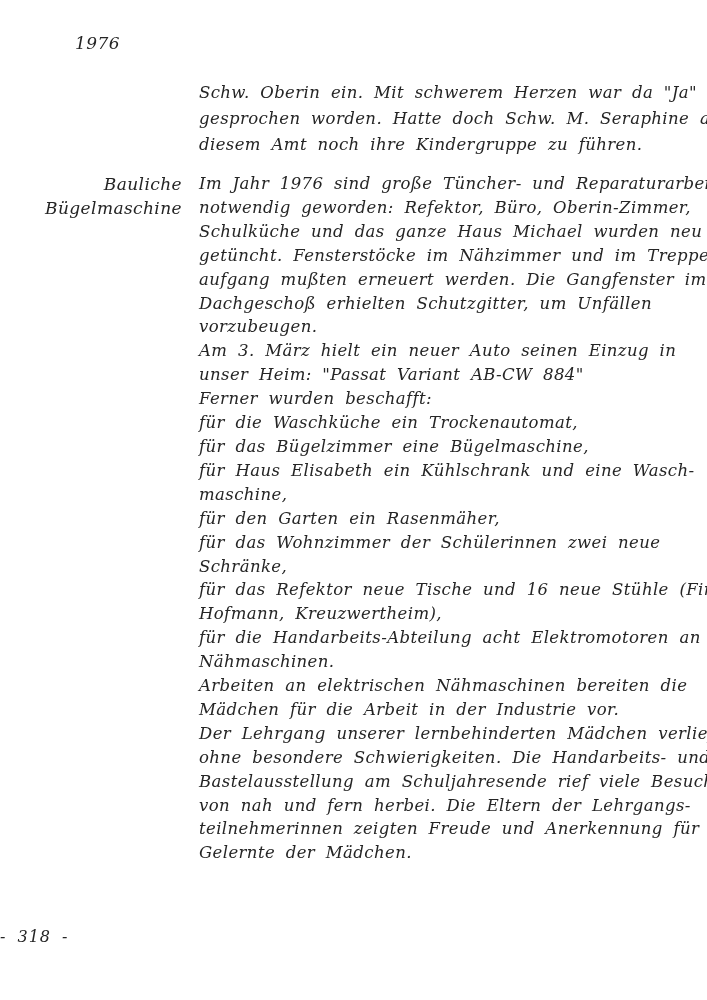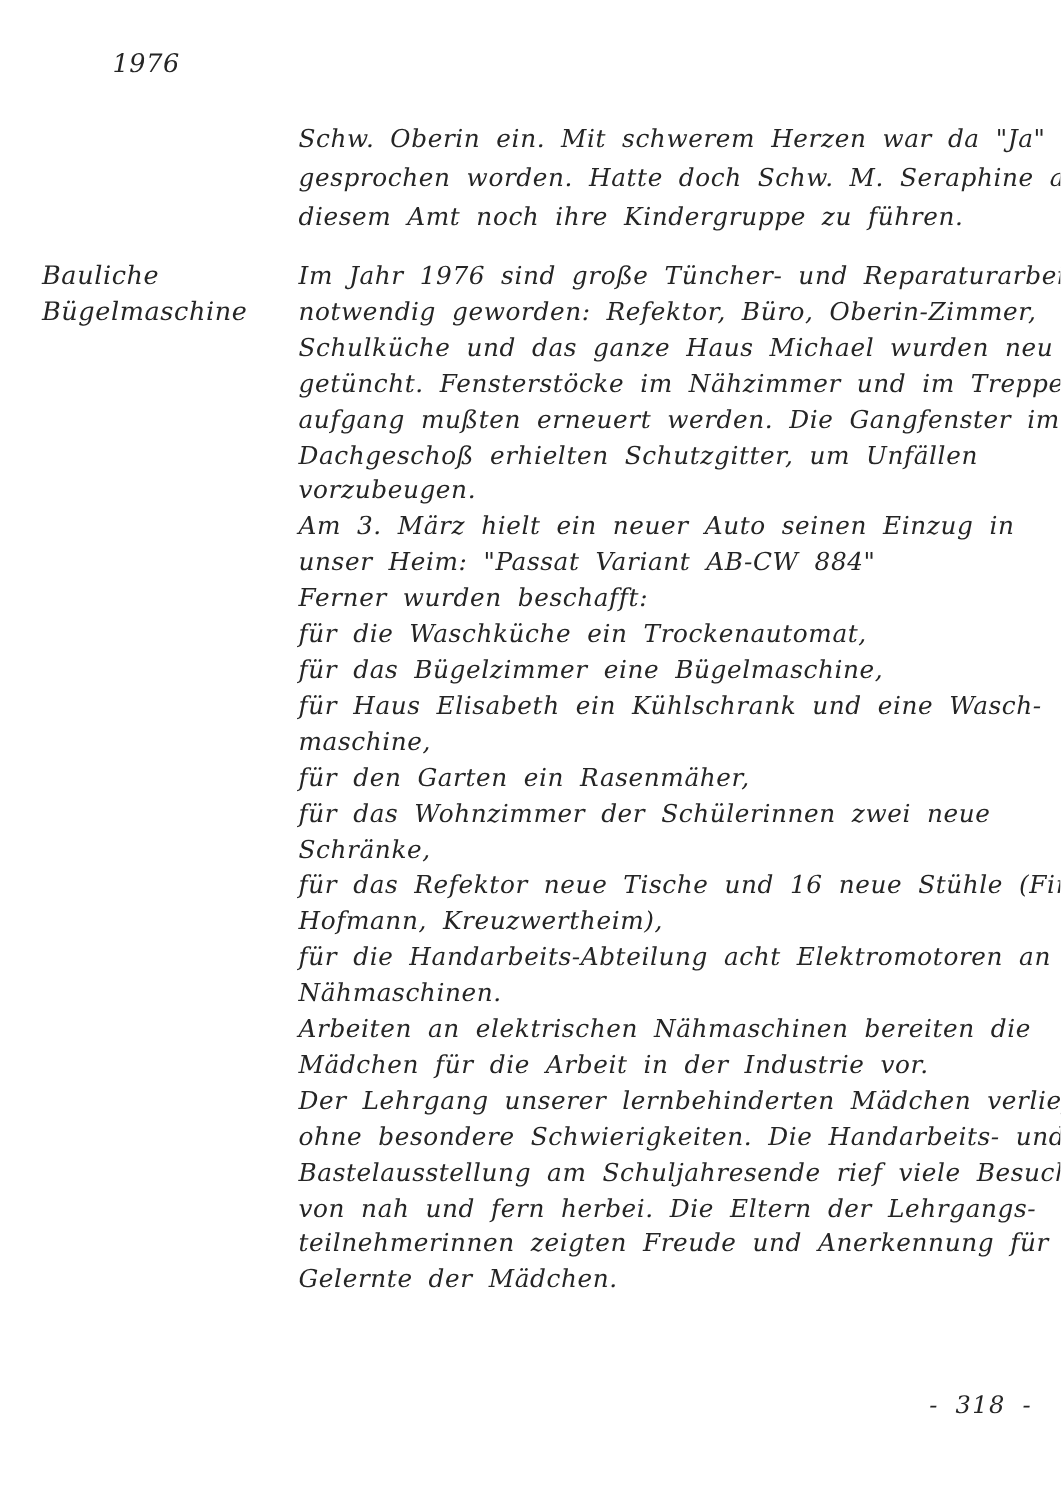--- a/index.html
+++ b/index.html
@@ -34,36 +34,37 @@
     left: 199px;
     top: 80px;
     font-size: 16.5px;
     line-height: 26px;
   }
   .margin-heading {
     position: absolute;
     left: 28px;
     top: 172px;
     width: 154px;
+    text-align: right;
     font-size: 17px;
     line-height: 24px;
   }
   .main-block {
     position: absolute;
     left: 199px;
     top: 172px;
     font-size: 16.5px;
     line-height: 23.9px;
   }
   .page-number {
     position: absolute;
     left: 0;
     top: 927px;
     width: 688px;
-    text-align: right;
+    text-align: left;
     font-size: 16px;
     letter-spacing: 1px;
   }
 </style>
 </head>
 <body>
 
 <div class="page">
 
   <div class="year-label hw">1976</div>

